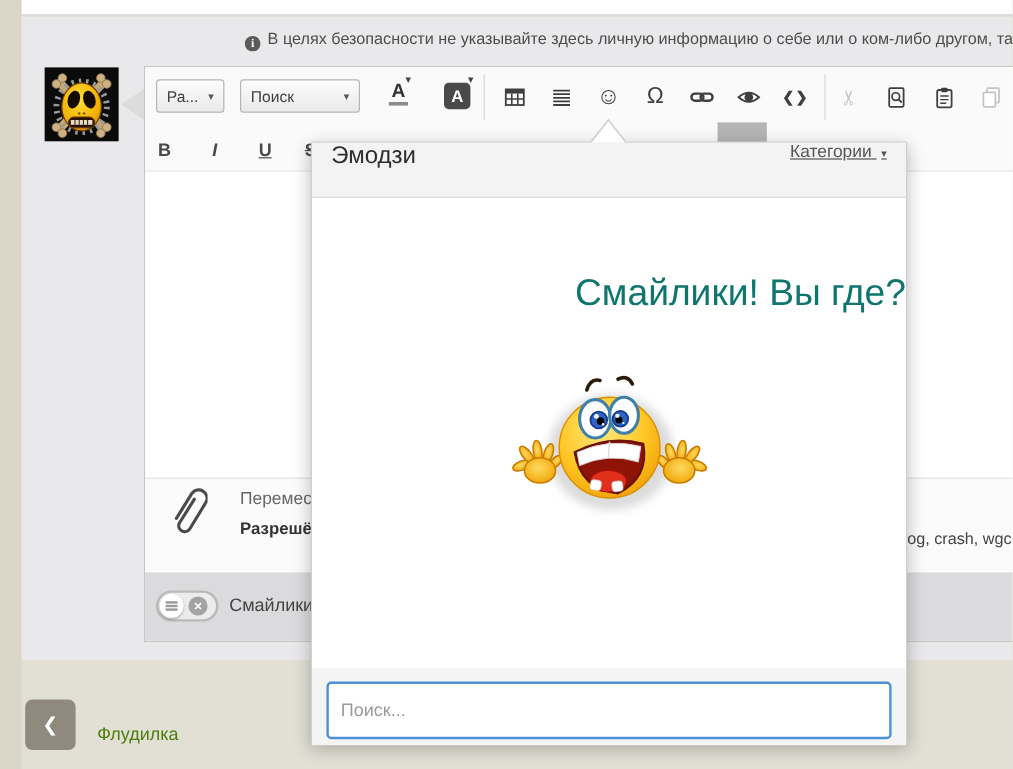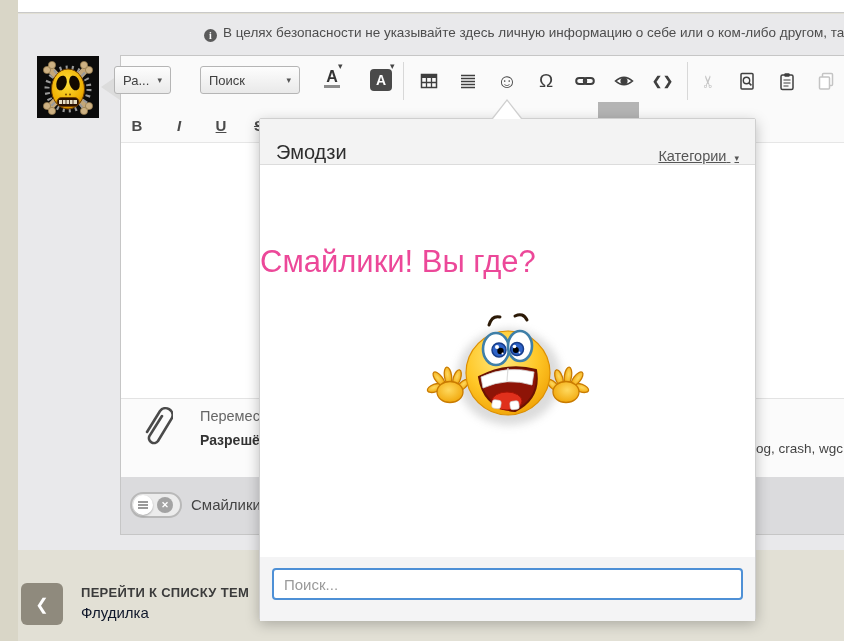--- a/index.html
+++ b/index.html
@@ -45,35 +45,35 @@
   .toggle-knob span{position:absolute;left:5px;top:6px;width:10px;height:2px;background:#9a9a9a;box-shadow:0 3px 0 #9a9a9a,0 6px 0 #9a9a9a;}
   .toggle-x{position:absolute;left:25px;top:3px;width:16px;height:16px;border-radius:50%;background:#a3a3a3;color:#fff;
             font-size:9px;font-weight:bold;text-align:center;line-height:16px;}
   .notify-label{color:#444;font-size:15px;}
 
   .gray-rect{left:598px;top:102px;width:41px;height:17px;background:#b4b4b4;z-index:5;}
 
   .footer-nav-btn{left:21px;top:583px;width:42px;height:42px;border-radius:6px;background:#8f8a7d;color:#fff;
                   display:flex;align-items:center;justify-content:center;font-size:16px;cursor:pointer;}
   .footer-back-label{left:81px;top:585px;color:#3b3b3b;font-size:13px;font-weight:bold;letter-spacing:.3px;}
-  .footer-topic{left:81px;top:604px;color:#0f172a;font-size:15px;}
+  .footer-topic{left:81px;top:604px;color:#4d7c0f;font-size:15px;}
 
   .popup{left:259px;top:118px;width:497px;height:502px;background:#ffffff;border:1px solid #cfcfcf;border-radius:2px;
          box-shadow:0 4px 14px rgba(0,0,0,.25);z-index:10;}
   .popup-arrow-outer{left:492px;top:99px;width:0;height:0;border-left:15px solid transparent;border-right:15px solid transparent;border-bottom:19px solid #cfcfcf;z-index:11;}
   .popup-arrow-inner{left:493px;top:101px;width:0;height:0;border-left:14px solid transparent;border-right:14px solid transparent;border-bottom:18px solid #ffffff;z-index:12;}
   .popup-header{position:absolute;left:0;top:0;width:100%;height:46px;background:#f3f3f3;border-bottom:1px solid #dcdcdc;
-                display:flex;align-items:flex-end;justify-content:space-between;padding:0 16px;}
+                display:flex;align-items:flex-start;justify-content:space-between;padding:0 16px;}
   .popup-title{font-size:20px;color:#2e2e2e;}
   .popup-cats{font-size:14.5px;color:#555;cursor:pointer;text-decoration:underline;}
   .popup-cats .tb-caret{margin-left:4px;}
-  .popup-message{position:absolute;left:0;top:125px;width:100%;text-align:left;font-size:31px;color:#ec4899;}
+  .popup-message{position:absolute;left:0;top:107px;width:100%;text-align:right;font-size:31px;color:#0f766e;}
   .popup-emoji{position:absolute;left:163px;top:190px;}
   .popup-footer{position:absolute;left:0;top:438px;width:100%;height:64px;background:#f4f4f5;}
-  .popup-search{position:absolute;left:12px;top:11px;width:471px;height:32px;border:2px solid #4e90d6;border-radius:4px;
+  .popup-search{position:absolute;left:12px;top:11px;width:471px;height:48px;border:2px solid #4e90d6;border-radius:4px;
                 background:#fff;font-size:15px;color:#8b5cf6;padding:0 10px;outline:none;}
   .popup-search::placeholder{color:#9a9a9a;}
 </style>
 </head>
 <body>
 
 <div class="page">
 
   <div class="abs left-strip"></div>
   <div class="abs top-band"></div>
@@ -116,21 +116,21 @@
       <rect x="20" y="41.5" width="22" height="9" rx="4.5" fill="#2a1000" stroke="#6e3c00" stroke-width="0.8"></rect>
       <rect x="22" y="44" width="18" height="4" fill="#e6ddc4"></rect>
       <path d="M25.5,44v4 M29,44v4 M32.5,44v4 M36,44v4" stroke="#2a1000" stroke-width="0.8"></path>
     </svg>
   </div>
   <div class="abs bubble-tail"></div>
 
   <div class="abs editor-panel"></div>
   <div class="abs toolbar-bg"></div>
 
-  <div class="abs tb-btn" style="left:114px;top:66px;width:57px;">
+  <div class="abs tb-btn" style="left:130px;top:66px;width:57px;">
     <span>Ра...</span>
     <span class="tb-caret">▾</span>
   </div>
   <div class="abs tb-btn" style="left:200px;top:66px;width:100px;">
     <span>Поиск</span>
     <span class="tb-caret">▾</span>
   </div>
 
   <div class="abs" style="left:320px;top:68px;width:24px;text-align:center;cursor:pointer;">
     <span style="font-size:16px;font-weight:bold;color:#333;border-bottom:3px solid #8c8c8c;padding:0 2px;">A</span>
@@ -227,21 +227,20 @@
       </span>
     <span class="toggle-x">✕</span>
   </div>
   <div class="abs notify-label" style="left:191px;top:496px;">Смайлики</div>
 
   <div class="abs gray-rect"></div>
 
   <div class="abs footer-nav-btn">
     <span>❮</span>
   </div>
-  <div class="abs footer-back-label">ПЕРЕЙТИ К СПИСКУ ТЕМ</div>
   <div class="abs footer-topic">Флудилка</div>
 
   <div class="abs popup-arrow-outer"></div>
   <div class="abs popup-arrow-inner"></div>
   <div class="abs popup">
     <div class="popup-header">
       <span class="popup-title">Эмодзи</span>
       <span class="popup-cats">
         <span>Категории</span>
         <span class="tb-caret">▾</span>

